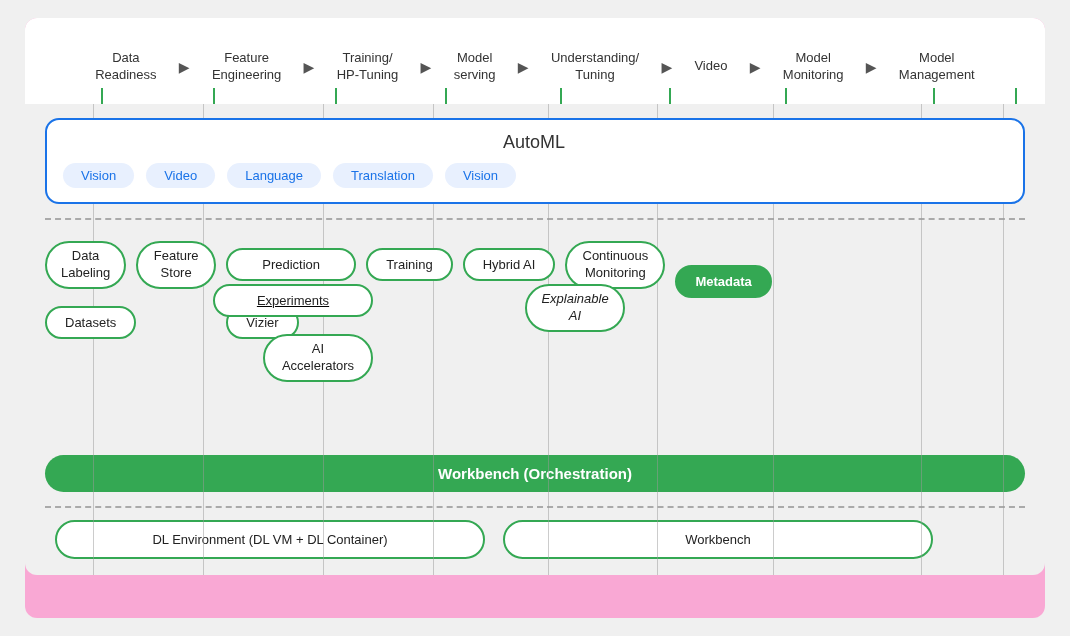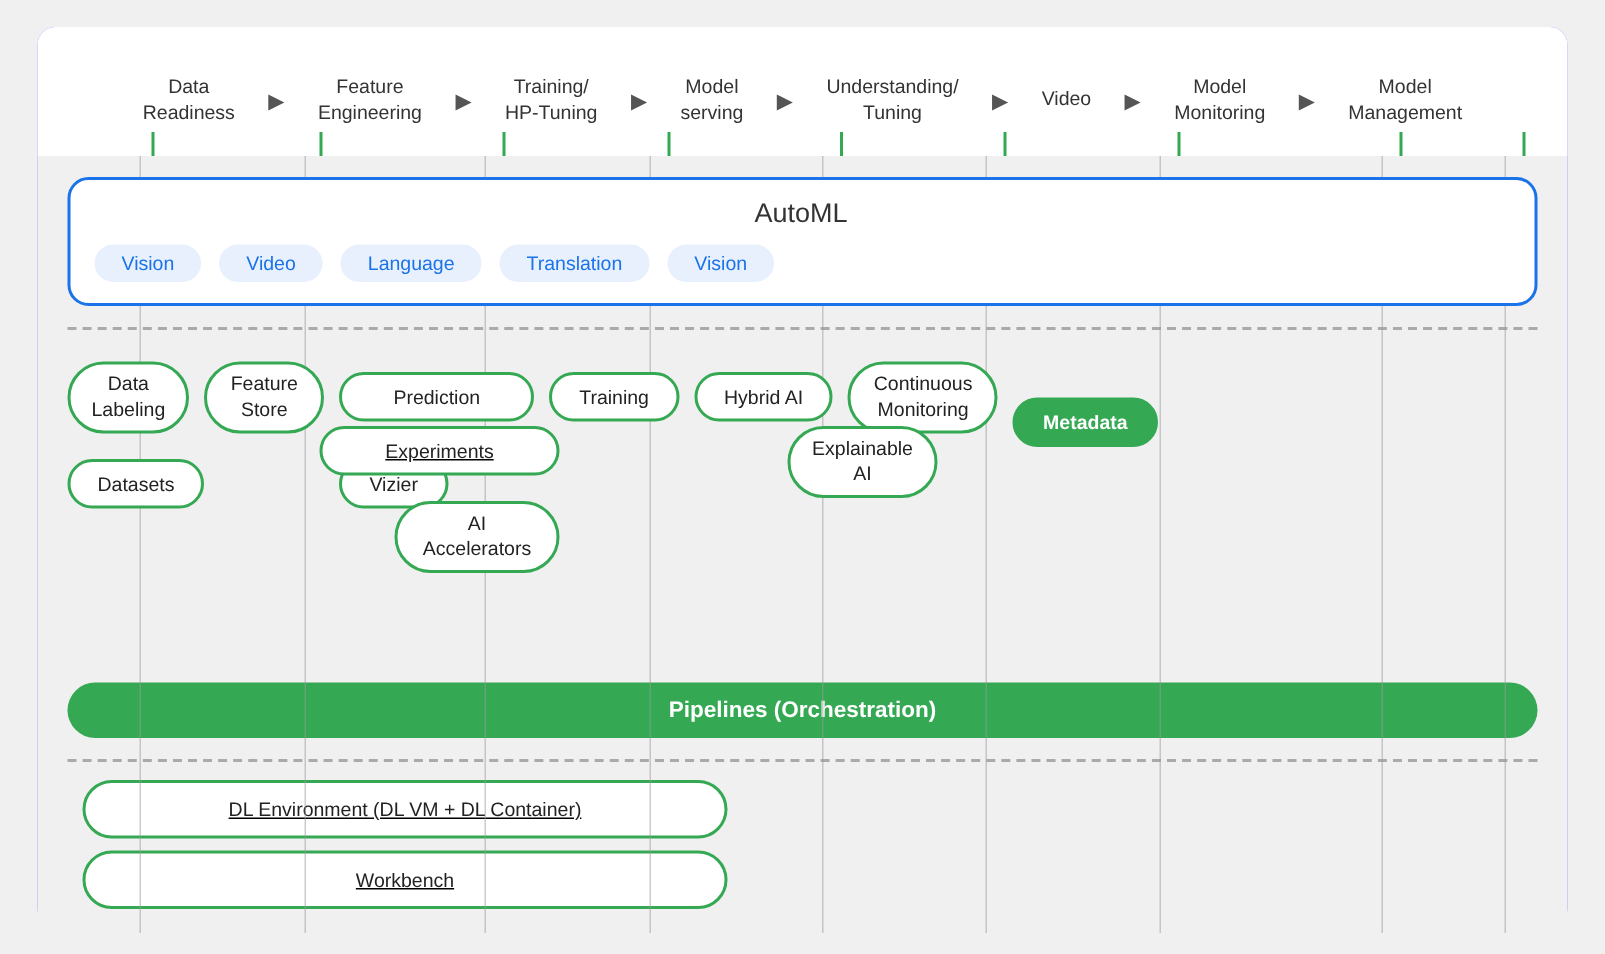--- a/index.html
+++ b/index.html
@@ -9,21 +9,21 @@
       width: 1070px;
       height: 636px;
       overflow: hidden;
       display: flex;
       align-items: center;
       justify-content: center;
     }
     .main-container {
       width: 1020px;
       height: 600px;
-      background: #8b5cf6;
+      background: #f9a8d4;
       border-radius: 12px;
       padding: 0;
       position: relative;
     }
     
     .pipeline-bar {
       display: flex;
       align-items: center;
       justify-content: space-around;
       padding: 18px 30px 0px 30px;
@@ -106,24 +106,23 @@
       padding: 10px;
       text-align: center;
       color: white;
       font-size: 15px;
       font-weight: bold;
       margin: 10px 0 8px 0;
     }
     
     .bottom-section {
       display: flex;
-      flex-direction: column;
+      flex-direction: row;
       gap: 8px;
       margin-top: 8px;
-      text-decoration: underline;
     }
     .bottom-pill {
       border: 2px solid #34a853;
       border-radius: 30px;
       padding: 10px;
       font-size: 13px;
       color: #222;
       background: white;
       text-align: center;
       width: 430px;
@@ -242,29 +241,29 @@
         </div>
 
         <div style="position:absolute; left:168px; top:52px;text-decoration:underline;">
           <div class="pill" style="min-width:160px;">Experiments</div>
         </div>
 
         <div style="position:absolute; left:218px; top:102px;">
           <div class="pill double-line" style="min-width:110px;">AI<br>Accelerators</div>
         </div>
 
-        <div style="position:absolute; left:480px; top:52px;">
+        <div style="position:absolute; left:480px; top:52px;font-style:italic;">
           <div class="pill double-line" style="min-width:100px;">Explainable<br>AI</div>
         </div>
       </div>
 
       <div style="height:100px;"></div>
     </div>
 
-    <div class="pipelines-bar">Pipelines (Orchestration)</div>
+    <div class="pipelines-bar">Workbench (Orchestration)</div>
 
     <hr class="dashed-line">
 
     <div class="bottom-section">
       <div class="bottom-pill">DL Environment (DL VM + DL Container)</div>
       <div class="bottom-pill">Workbench</div>
     </div>
   </div>
 </div>
 

